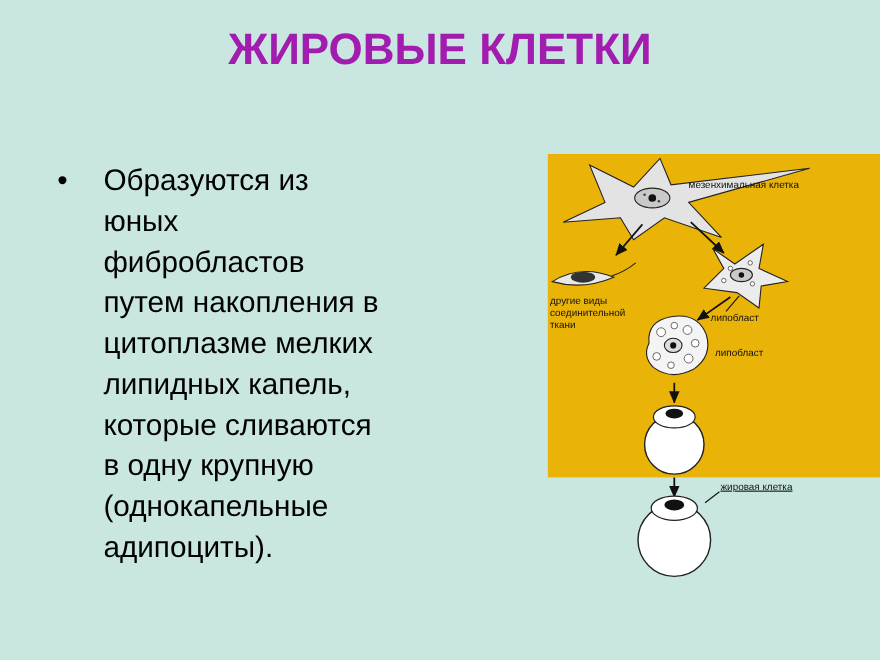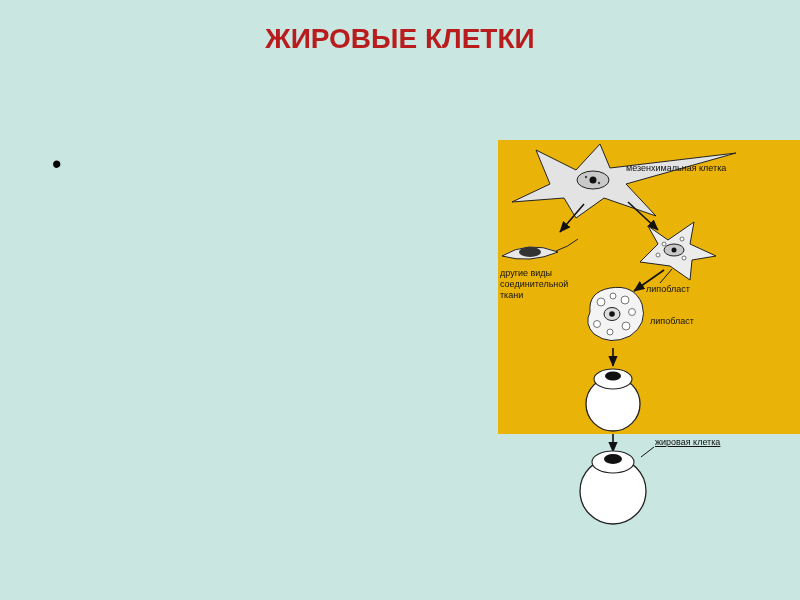--- a/index.html
+++ b/index.html
@@ -8,21 +8,21 @@
     position: relative;
     overflow: hidden;
     background: #c9e6e0;
     font-family: "Liberation Sans", sans-serif;
     color: #000;
   }
   .slide { position: absolute; inset: 0; }
   .title {
     position: absolute; top: 22px; left: 0; width: 100%;
     text-align: center; font-weight: bold;
-    font-size: 28px; line-height: 1.18; color: #b91c1c;
+    font-size: 40px; line-height: 1.18; color: #a21caf;
   }
   .bullet-row {
     position: absolute; top: 146px; left: 52px; width: 380px;
     display: flex; align-items: flex-start;
   }
   .bullet-marker {
     flex: 0 0 42px; font-size: 27px; line-height: 37px;
   }
   .bullet-text {
     font-size: 27px; line-height: 37px; white-space: pre-line;
@@ -40,20 +40,30 @@
 <body>
 
 <div class="slide">
 
   <div class="title">
     <div>ЖИРОВЫЕ КЛЕТКИ</div>
   </div>
 
   <div class="bullet-row">
     <div class="bullet-marker">•</div>
+    <div class="bullet-text">Образуются из
+юных
+фибробластов
+путем накопления в
+цитоплазме мелких
+липидных капель,
+которые сливаются
+в одну крупную
+(однокапельные
+адипоциты).</div>
   </div>
 
   <div class="panel">
     <svg class="diagram" width="312" height="390" viewBox="0 0 312 390">
       <defs>
         <marker id="ah" markerWidth="9" markerHeight="8" refX="6.5" refY="3" orient="auto">
           <path d="M0,0 L7,3 L0,6 Z" fill="#111"></path>
         </marker>
       </defs>
 

